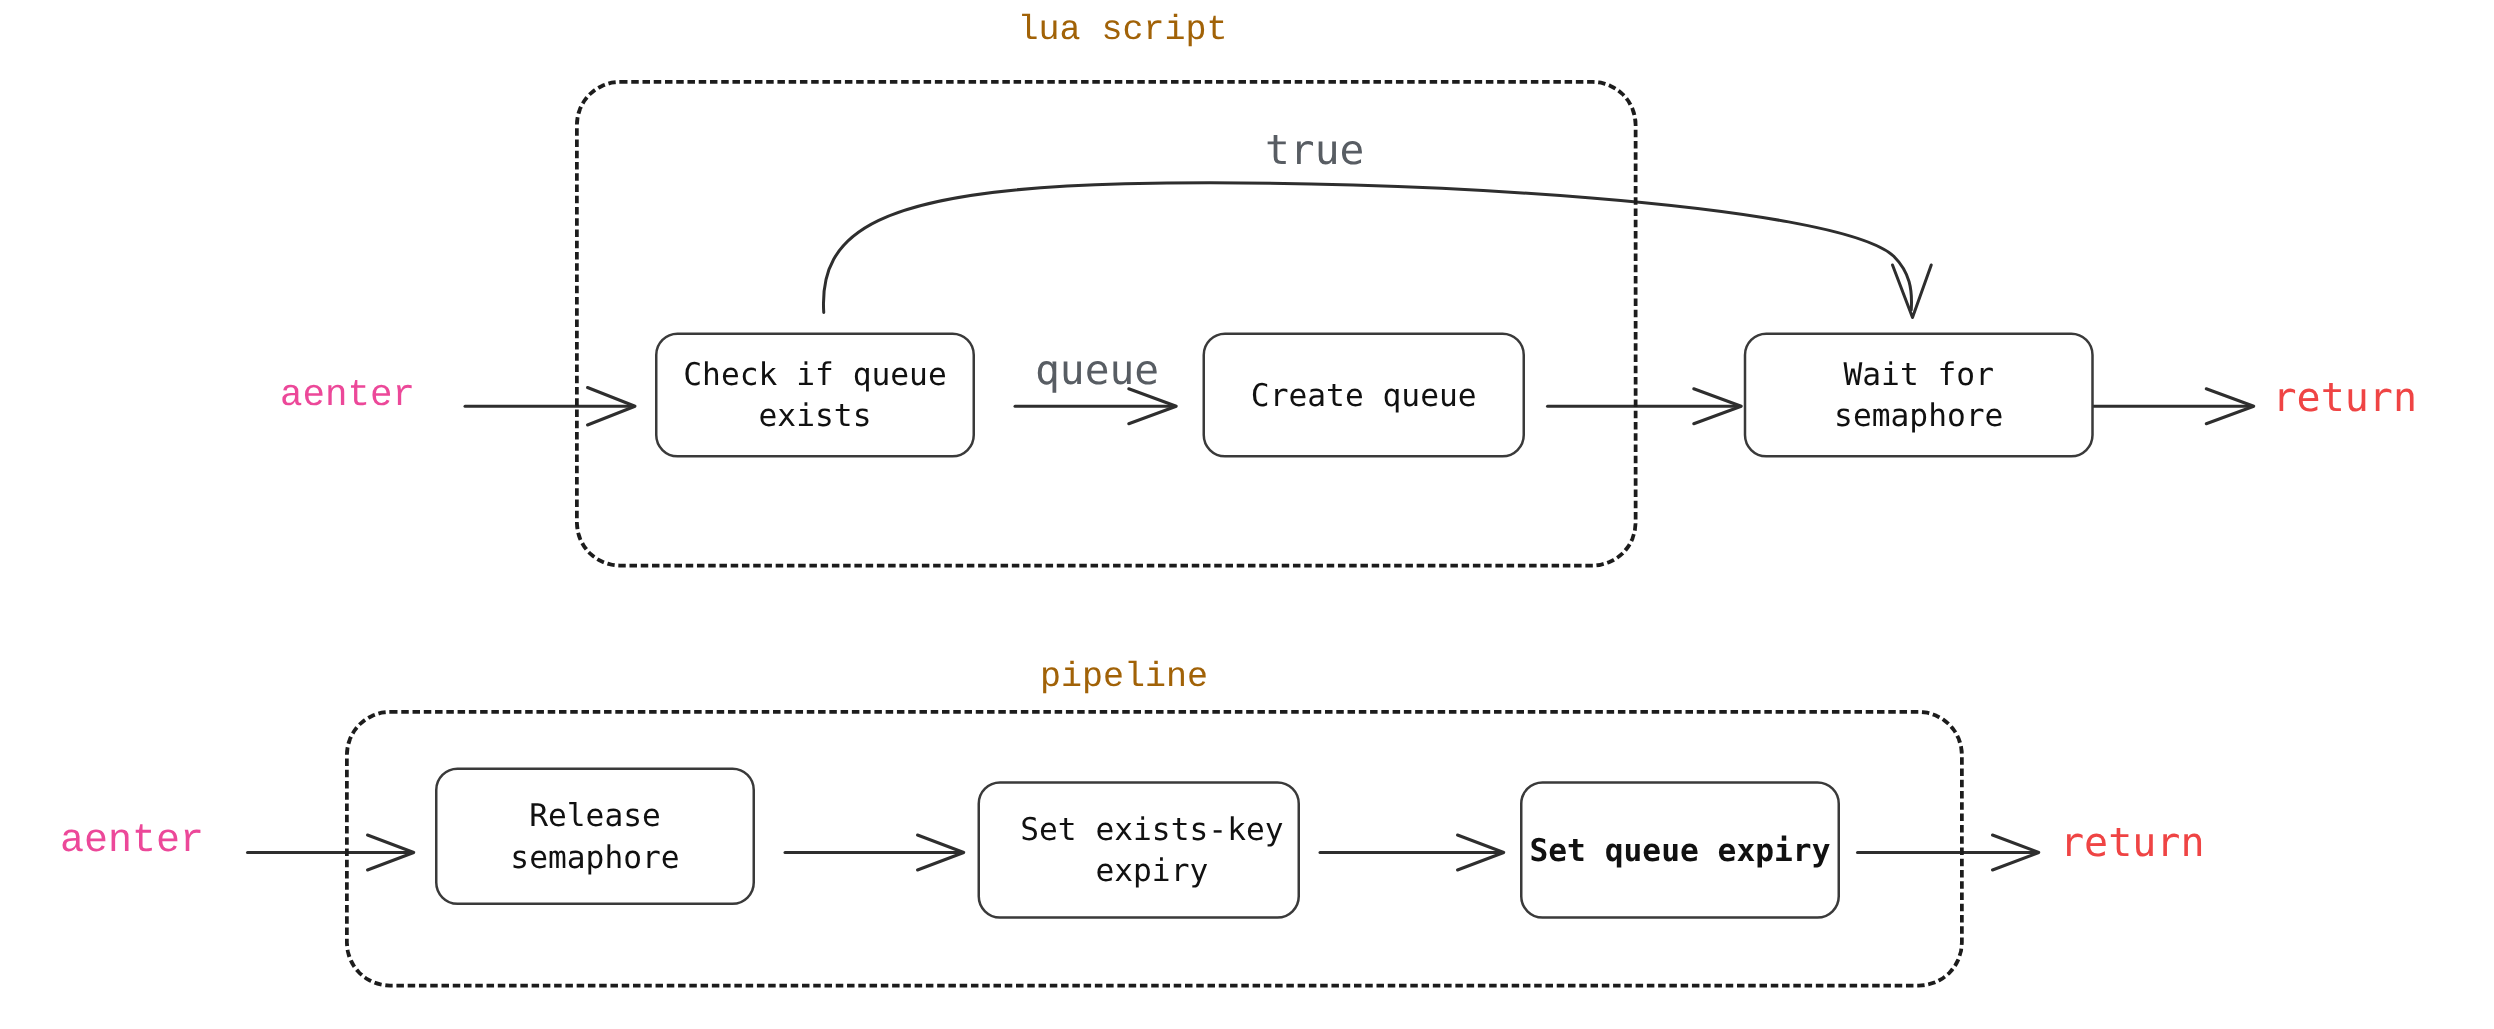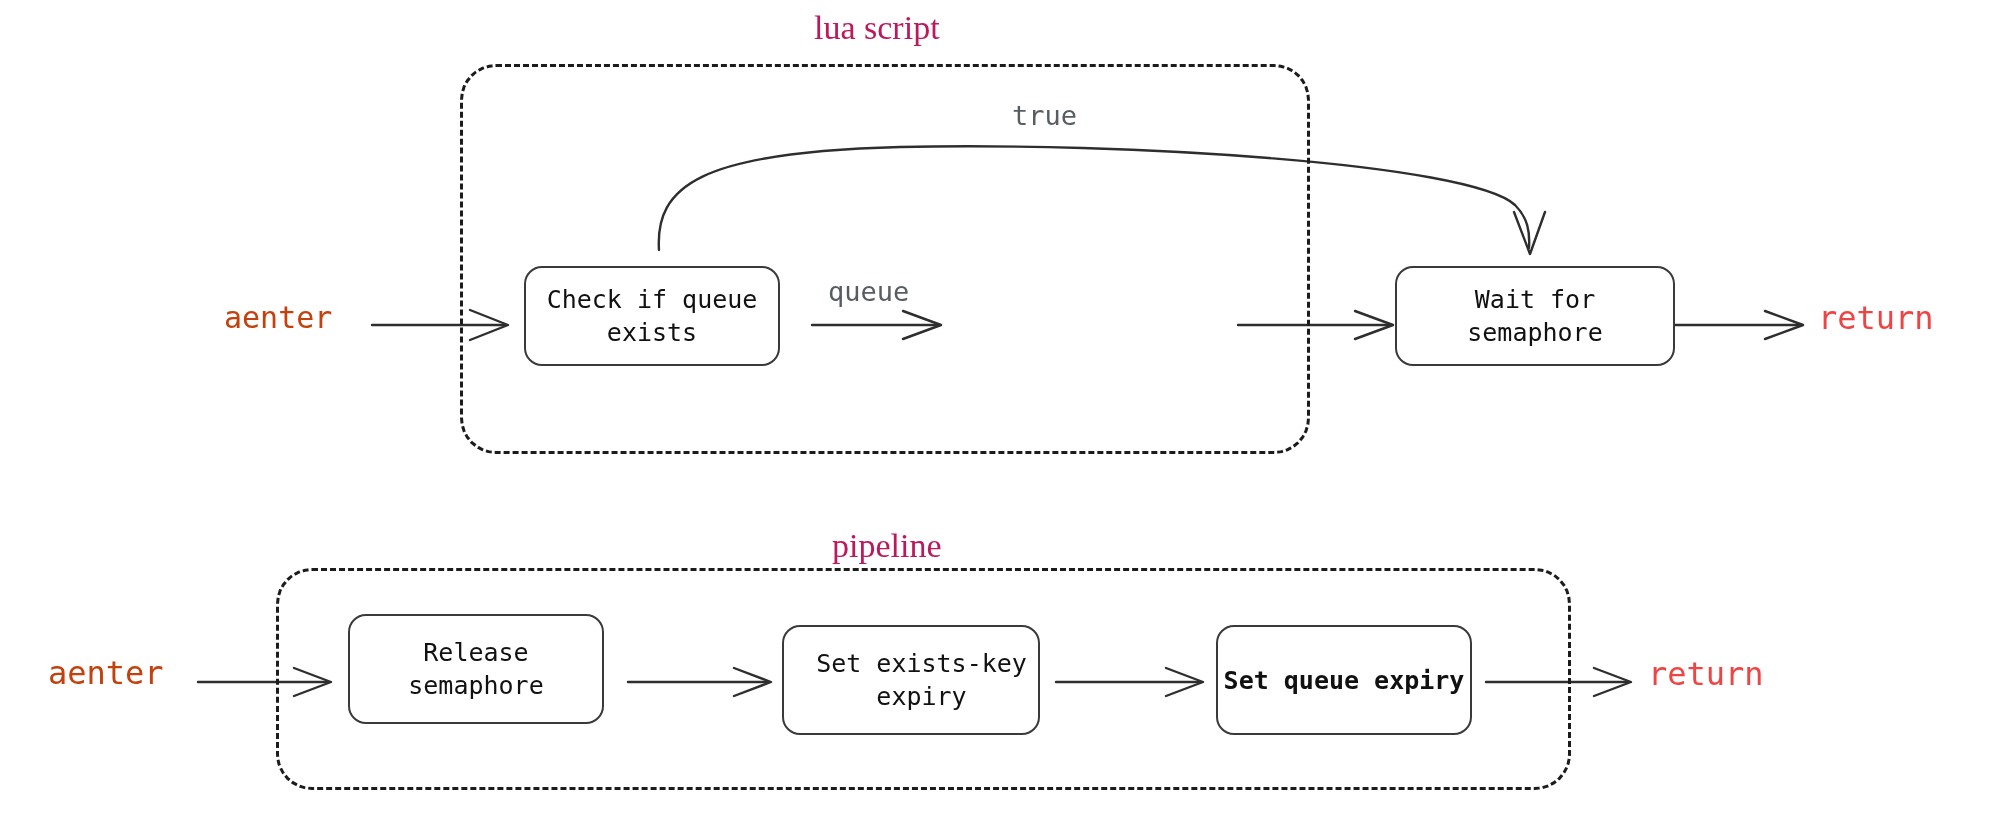--- a/index.html
+++ b/index.html
@@ -50,43 +50,44 @@
   .group-box {
     position: absolute;
     box-sizing: border-box;
     border: 3px dashed #1c1c1c;
     border-radius: 36px;
     background: transparent;
     z-index: 1;
   }
   .group-title {
     position: absolute;
-    color: #be185d;
-    font-family: Liberation Serif, serif;
-    font-size: 34px;
+    color: #a16207;
+    font-family: Liberation Mono, monospace;
+    font-size: 28px;
     white-space: pre;
     z-index: 4;
   }
   .endpoint-label {
     position: absolute;
     font-family: "DejaVu Sans Mono", "Liberation Mono", monospace;
     white-space: pre;
     z-index: 4;
   }
   .endpoint-label.start {
-    color: #c2410c;
+    color: #ec4899;
+    font-family: Liberation Mono, monospace;
   }
   .endpoint-label.finish {
     color: #ef4444;
   }
   .edge-label {
     position: absolute;
     color: #585d63;
     font-family: "DejaVu Sans Mono", "Liberation Mono", monospace;
-    font-size: 27px;
+    font-size: 33px;
     white-space: pre;
     z-index: 4;
   }
 </style>
 </head>
 <body>
 
 <div id="diagram-root">
 
   <div class="group-box" style="left:460px; top:64px; width:850px; height:390px;"></div>
@@ -140,20 +141,23 @@
       <path d="M 1594 668 L 1631 682 L 1594 696"></path>
 
     </g>
   </svg>
 
   <div class="node" style="left:524px; top:266px; width:256px; height:100px;text-align:center;">
     <span>Check if queue
 exists</span>
   </div>
 
+  <div class="node" style="left:962px; top:266px; width:258px; height:100px;">
+    <span>Create queue</span>
+  </div>
 
   <div class="node" style="left:1395px; top:266px; width:280px; height:100px;">
     <span>Wait for
 semaphore</span>
   </div>
 
   <div class="node" style="left:348px; top:614px; width:256px; height:110px;">
     <span>Release
 semaphore</span>
   </div>

